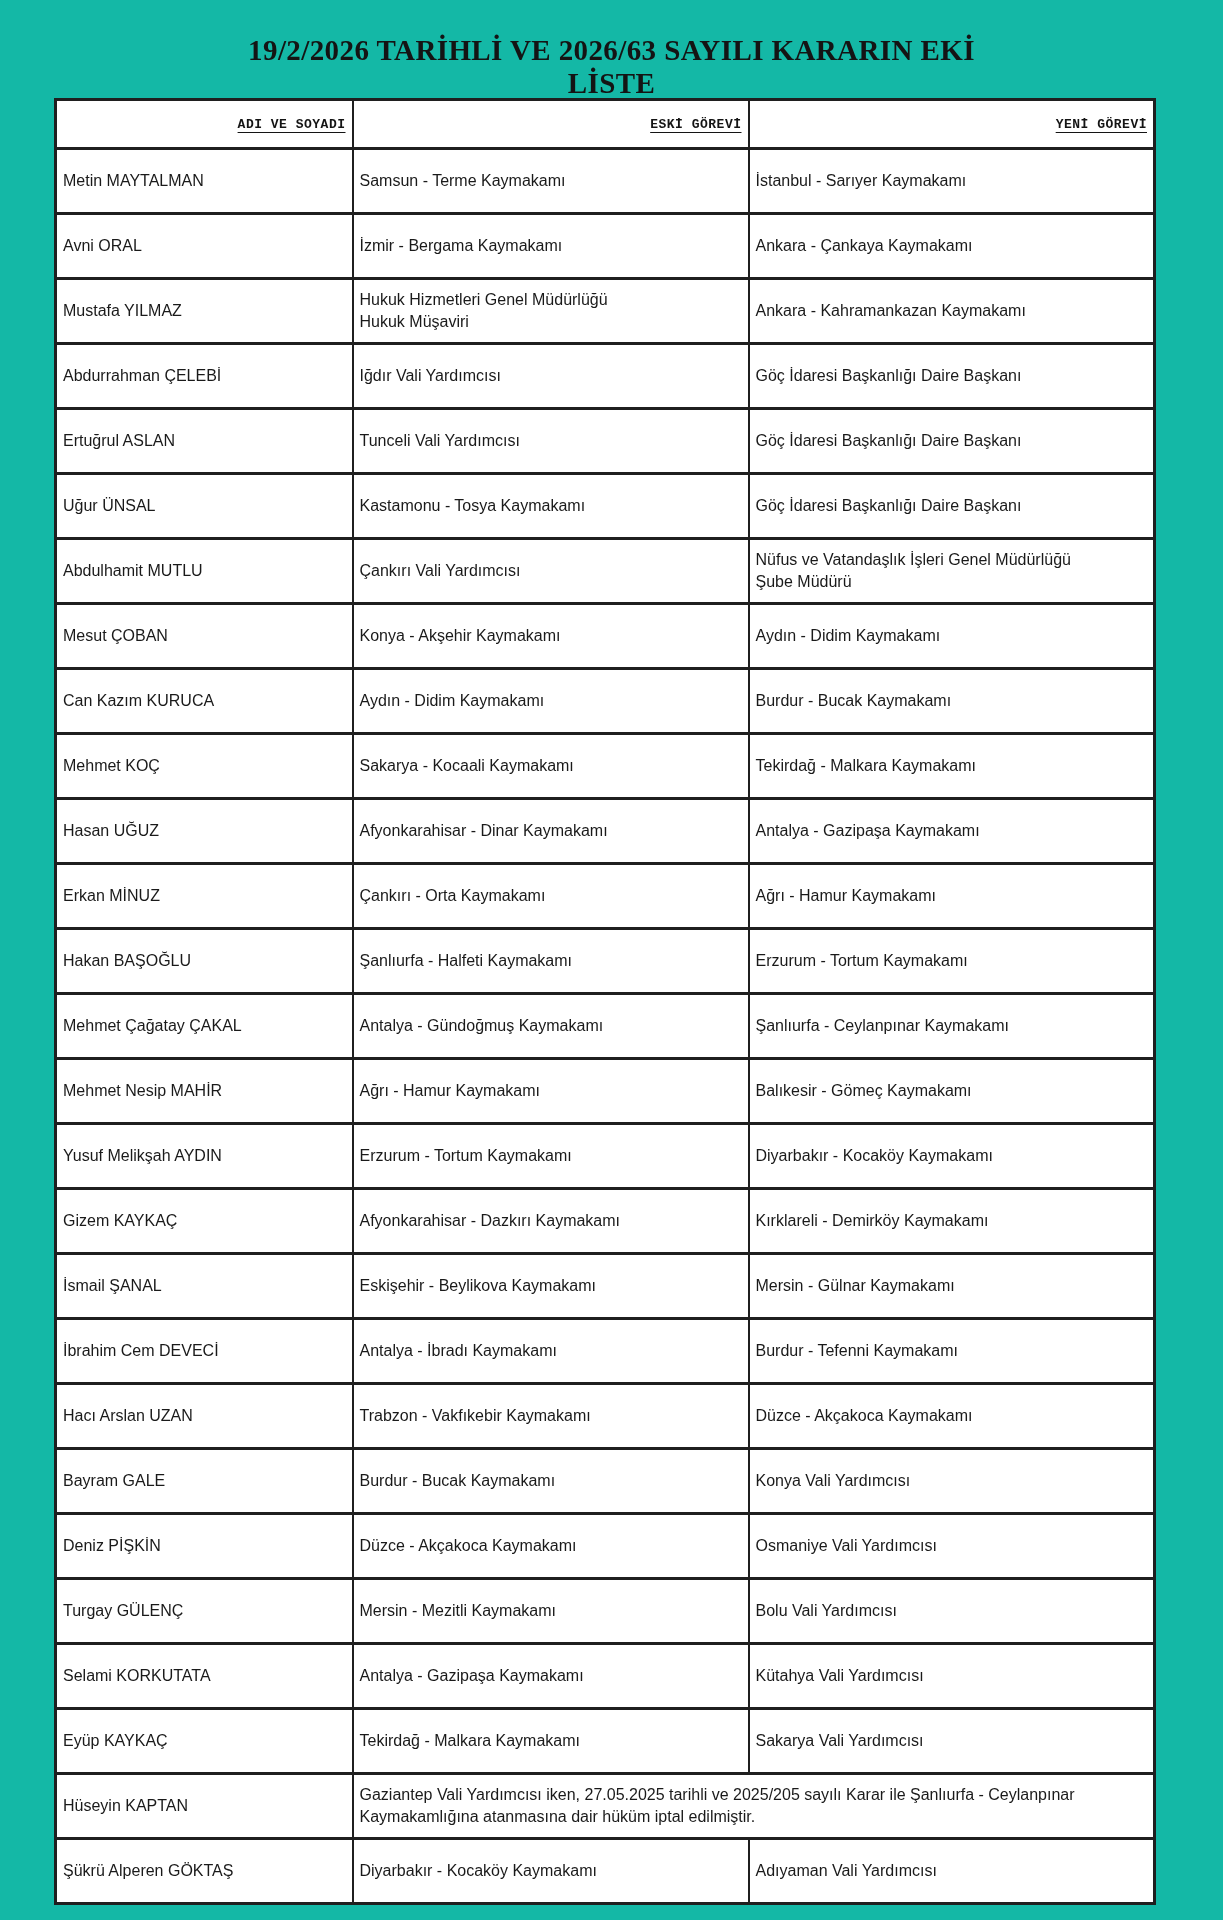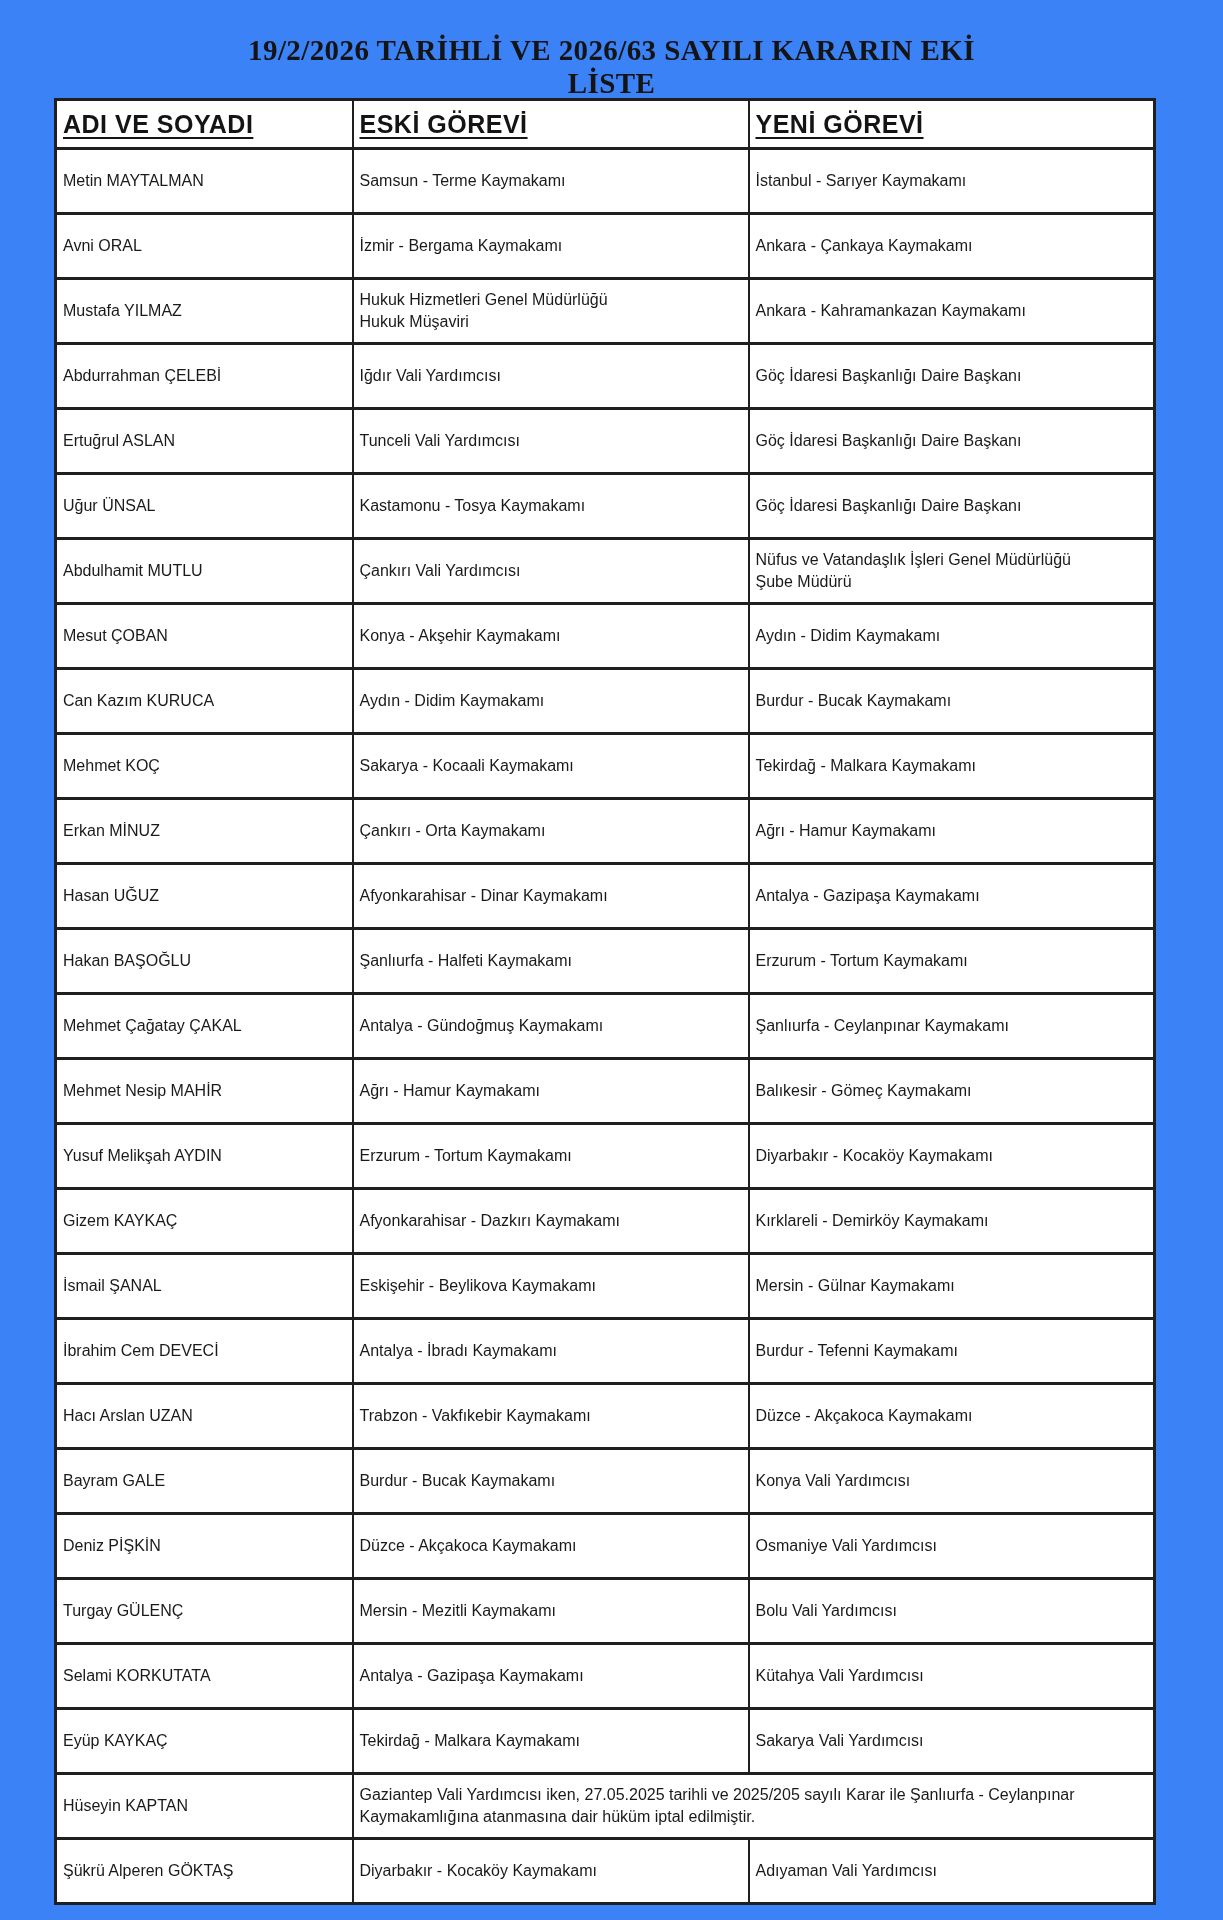--- a/index.html
+++ b/index.html
@@ -11,21 +11,21 @@
     width: 1223px;
     height: 1920px;
     position: relative;
     font-family: "Liberation Sans", sans-serif;
     color: #1c1c1c;
     -webkit-font-smoothing: antialiased;
   }
   .page {
     position: absolute;
     inset: 0;
-    background: #3b82f6;
+    background: #14b8a6;
     overflow: hidden;
   }
   .doc-title {
     position: absolute;
     top: 34px;
     left: 0;
     width: 100%;
     text-align: center;
     font-family: "Liberation Serif", serif;
     font-weight: bold;
@@ -48,24 +48,24 @@
   }
   table.roster th, table.roster td {
     border-top-width: 3px;
     border-bottom-width: 3px;
   }
   table.roster {
     border-width: 3px;
   }
   table.roster th {
     height: 42px;
-    font-family: Liberation Sans, sans-serif;
-    font-size: 25px;
+    font-family: Liberation Mono, monospace;
+    font-size: 13px;
     font-weight: bold;
-    text-align: left;
+    text-align: right;
     vertical-align: middle;
     text-decoration: underline;
     text-underline-offset: 4px;
     letter-spacing: 0.5px;
     color: #141414;
     padding: 2px 6px;
   }
   table.roster td {
     height: 56px;
     font-size: 16px;
@@ -147,30 +147,30 @@
           <td>Can Kazım KURUCA</td>
           <td>Aydın - Didim Kaymakamı</td>
           <td>Burdur - Bucak Kaymakamı</td>
         </tr>
         <tr>
           <td>Mehmet KOÇ</td>
           <td>Sakarya - Kocaali Kaymakamı</td>
           <td>Tekirdağ - Malkara Kaymakamı</td>
         </tr>
         <tr>
+          <td>Hasan UĞUZ</td>
+          <td>Afyonkarahisar - Dinar Kaymakamı</td>
+          <td>Antalya - Gazipaşa Kaymakamı</td>
+        </tr>
+        <tr>
           <td>Erkan MİNUZ</td>
           <td>Çankırı - Orta Kaymakamı</td>
           <td>Ağrı - Hamur Kaymakamı</td>
         </tr>
         <tr>
-          <td>Hasan UĞUZ</td>
-          <td>Afyonkarahisar - Dinar Kaymakamı</td>
-          <td>Antalya - Gazipaşa Kaymakamı</td>
-        </tr>
-        <tr>
           <td>Hakan BAŞOĞLU</td>
           <td>Şanlıurfa - Halfeti Kaymakamı</td>
           <td>Erzurum - Tortum Kaymakamı</td>
         </tr>
         <tr>
           <td>Mehmet Çağatay ÇAKAL</td>
           <td>Antalya - Gündoğmuş Kaymakamı</td>
           <td>Şanlıurfa - Ceylanpınar Kaymakamı</td>
         </tr>
         <tr>

